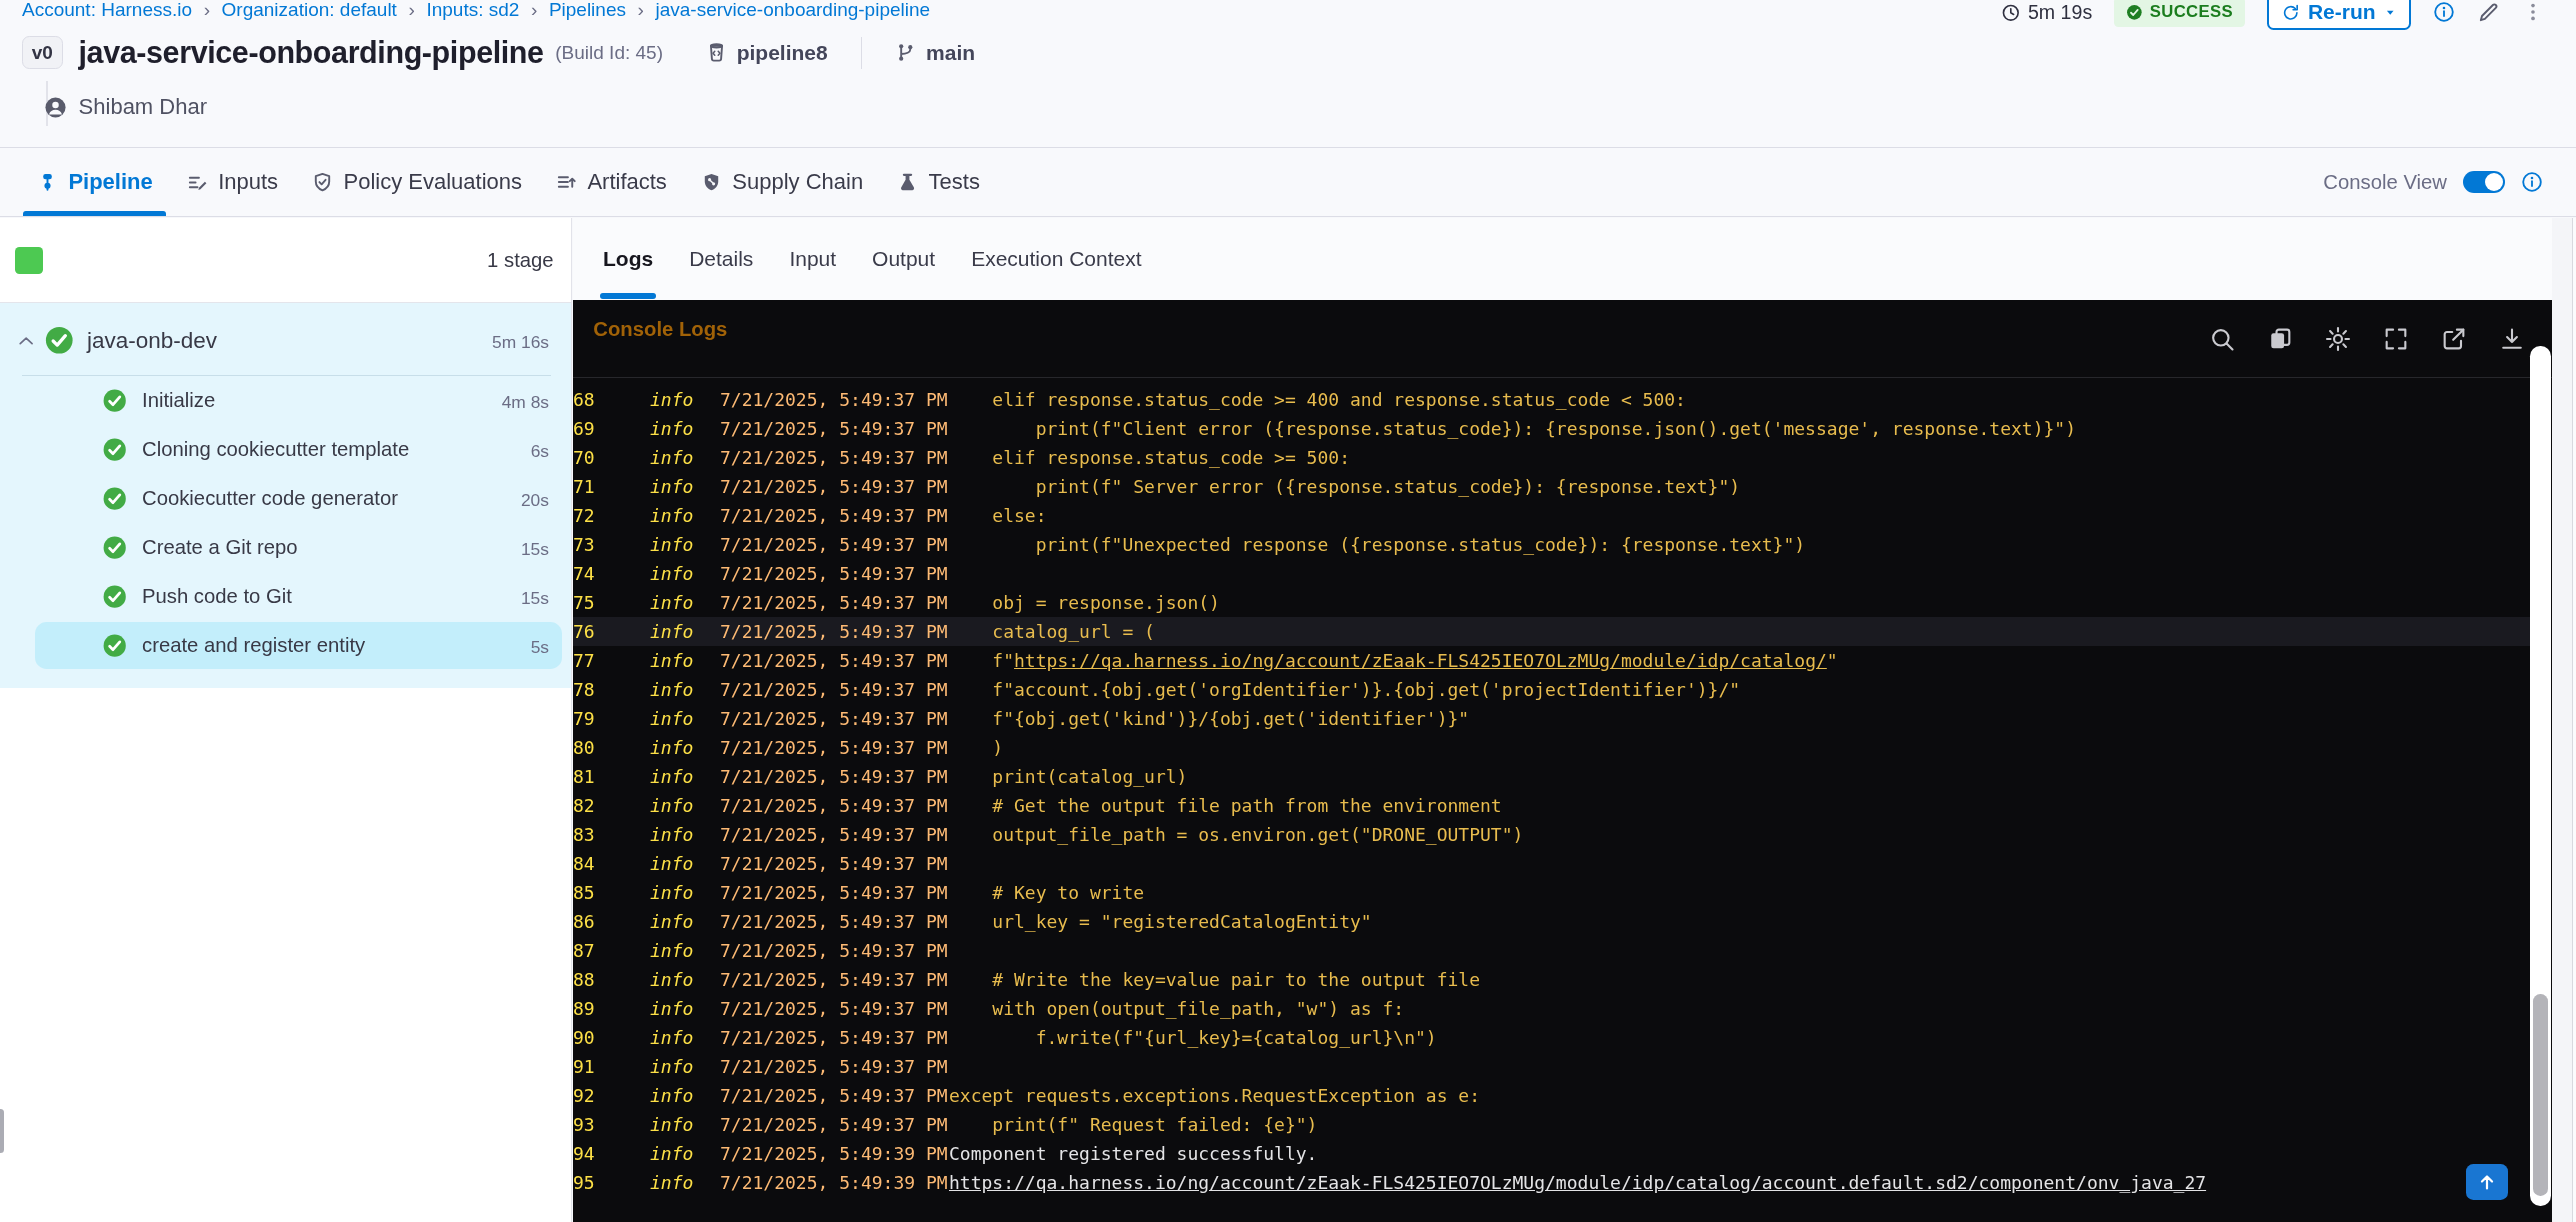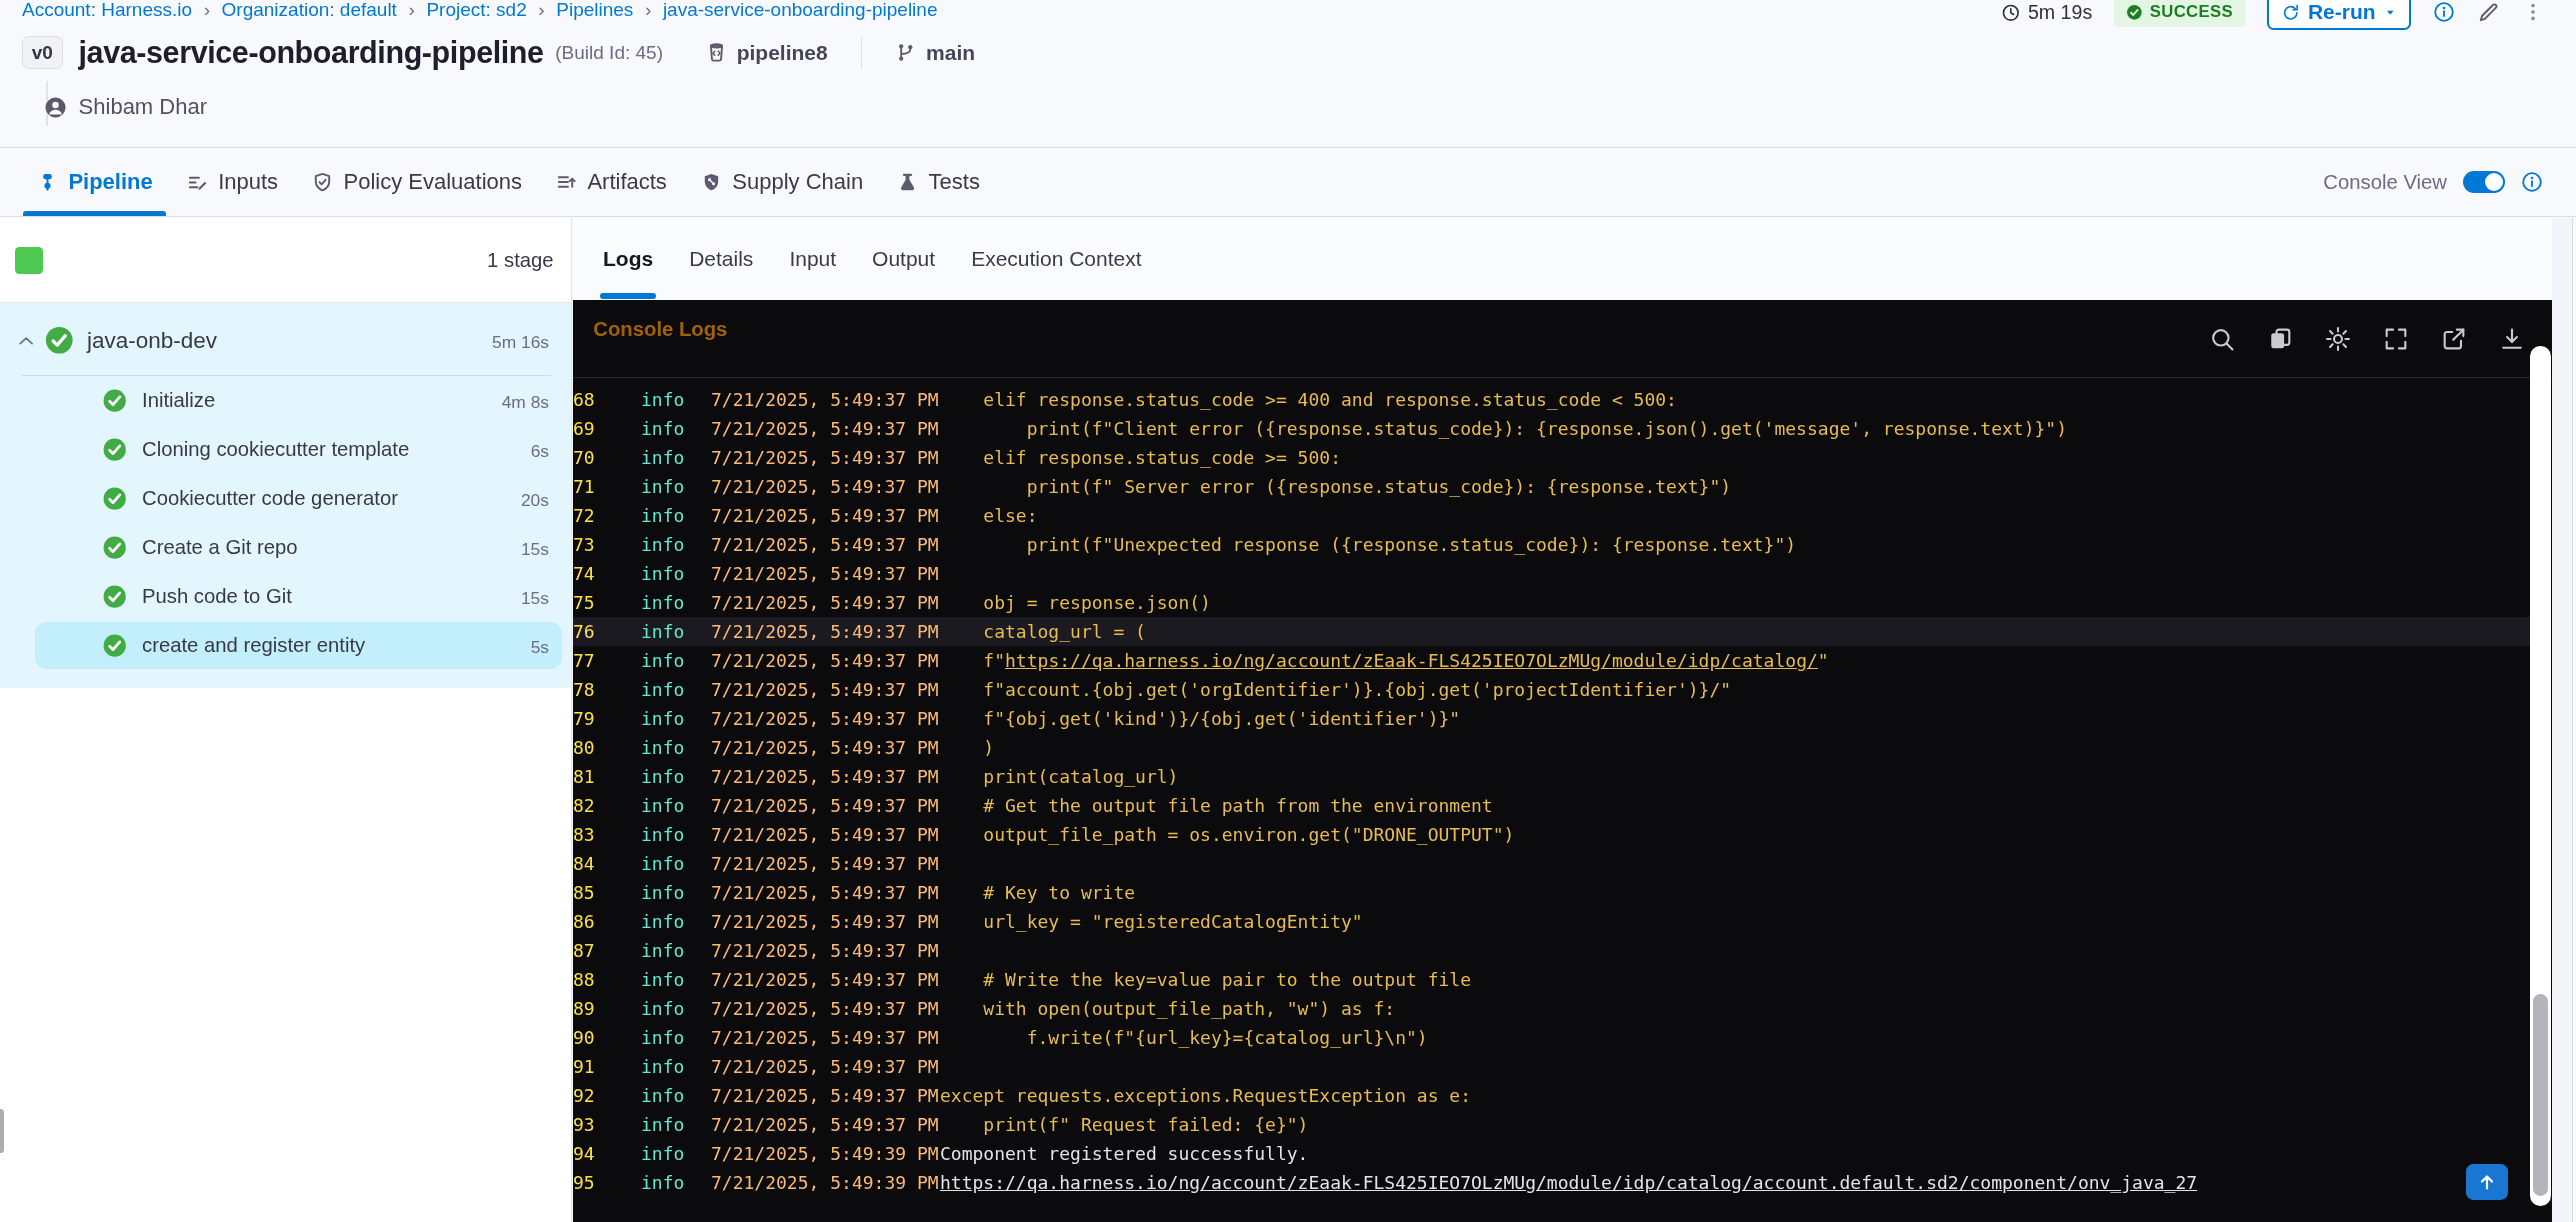--- a/index.html
+++ b/index.html
@@ -97,21 +97,21 @@
   .chead { position:absolute; left:0; right:0; top:0; height:78px; border-bottom:0.7px solid #27272B; }
   .ctitle { position:absolute; left:20.3px; top:18px; font-size:20.3px; font-weight:bold; color:#a16207; }
   .ctools { position:absolute; right:26px; top:0; height:100%; display:flex; align-items:center; gap:30px; }
   .ctools .ic { width:28px; height:28px; color:#CACACF; cursor:pointer; }
 
   .logs { position:absolute; left:0; right:22.5px; top:78px; bottom:0; overflow:hidden; padding-top:7.3px;
           font-family:"DejaVu Sans Mono", monospace; font-size:18px; }
   .logrow { display:flex; height:29px; line-height:29px; white-space:pre; }
   .logrow.hl { background:#1A1A20; }
   .logrow .num { width:57px; color:#fde047; flex:0 0 auto; }
-  .logrow .lvl { margin-left:11px; width:44px; color:#5eead4; flex:0 0 auto; }
+  .logrow .lvl { margin-left:20px; width:44px; color:#fde047; flex:0 0 auto;font-style:italic; }
   .logrow .ts  { margin-left:26px; width:229px; color:#fdba74; flex:0 0 auto; }
   .logrow .txt { }
   .logrow .txt.code { color:#E8BC4E; }
   .logrow .txt.plain { color:#E4E4E6; }
   .logrow .u { text-decoration:underline; cursor:pointer; }
 
   .vtrack { position:absolute; right:1.5px; top:46px; bottom:17.4px; width:20.3px; background:#FFFFFF; border-radius:10.2px; }
   .vthumb { position:absolute; left:2.9px; width:14.5px; top:648px; height:202px; background:#B4B4B9; border-radius:7.3px; cursor:pointer; }
   .top-btn { position:absolute; right:44px; bottom:23px; width:42px; height:36px; border-radius:7.3px;
              background:#1976D2; display:flex; align-items:center; justify-content:center; cursor:pointer; }
@@ -123,21 +123,21 @@
 </style>
 </head>
 <body>
 
 <div class="topbar">
   <div class="breadcrumb" id="breadcrumb">
       <span class="crumb">Account: Harness.io</span>
       <span class="sep">›</span>
       <span class="crumb">Organization: default</span>
       <span class="sep">›</span>
-      <span class="crumb">Project: sd2</span>
+      <span class="crumb">Inputs: sd2</span>
       <span class="sep">›</span>
       <span class="crumb">Pipelines</span>
       <span class="sep">›</span>
       <span class="crumb">java-service-onboarding-pipeline</span>
     </div>
 
   <div class="run-meta">
     <div class="dur">
       <span class="ic">
           <svg viewBox="0 0 24 24" fill="none" stroke="currentColor" stroke-width="2" stroke-linecap="round" stroke-linejoin="round">

